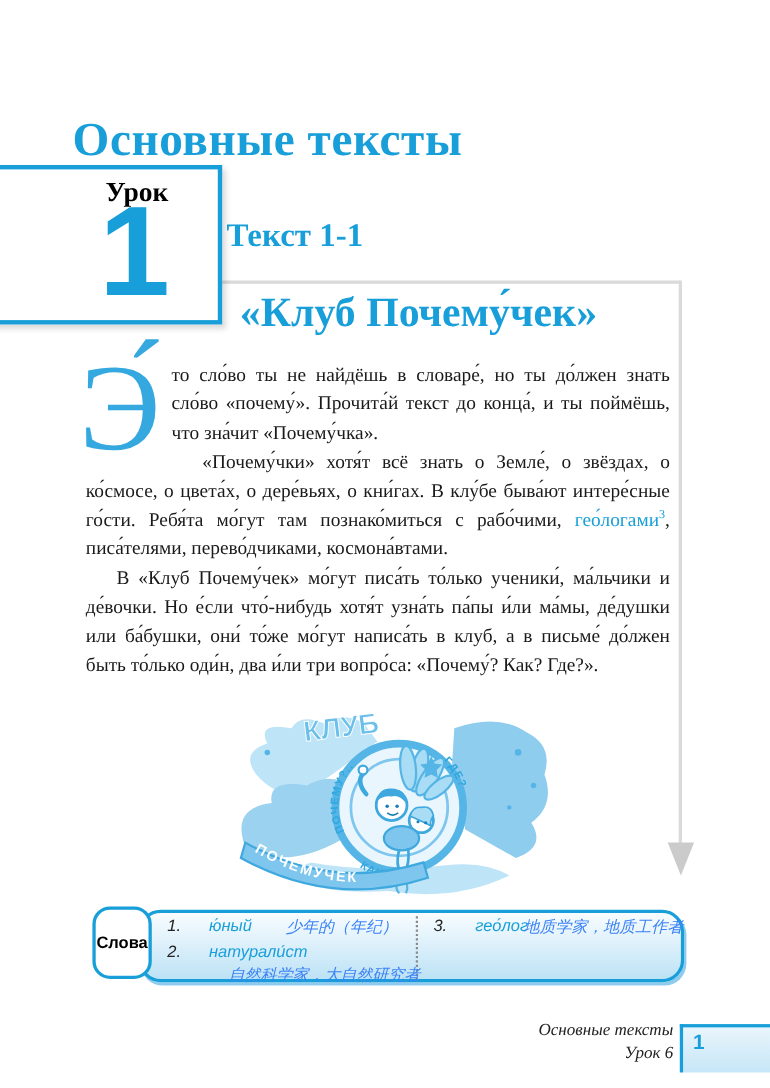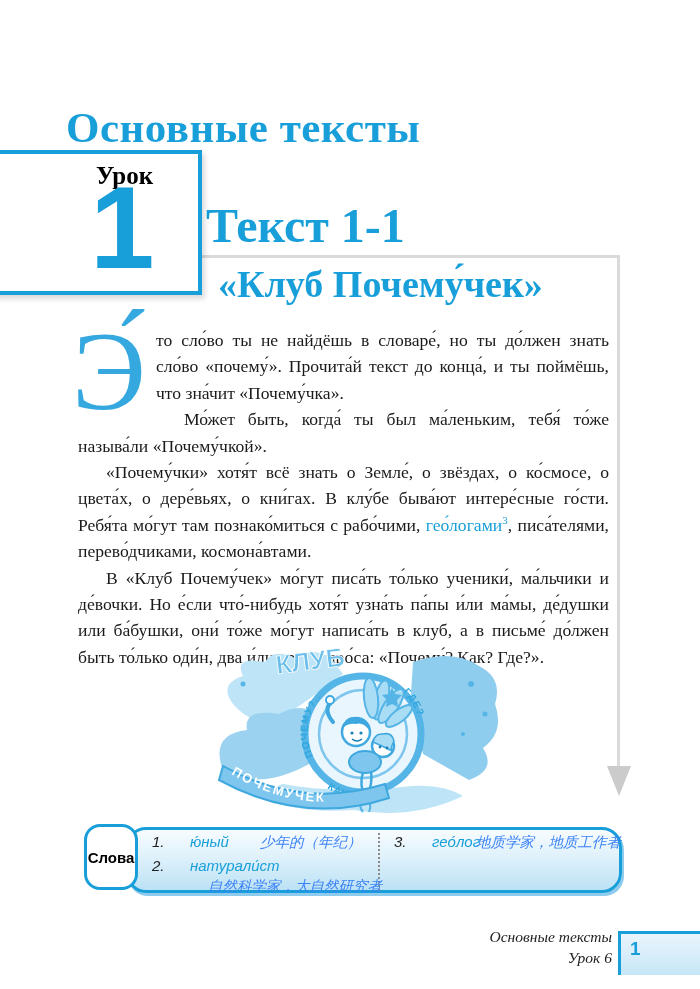--- a/index.html
+++ b/index.html
@@ -21,21 +21,21 @@
     position:absolute;left:-10px;top:150px;width:204px;height:137px;
     background:#fff;border:4px solid var(--accent);
     box-shadow:3px 4px 5px rgba(0,0,0,.14);z-index:3;
   }
   .lesson-label{position:absolute;left:102px;top:8px;font-size:25px;font-weight:bold;color:#000;}
   .lesson-number{
     position:absolute;left:96px;top:16px;font-size:116px;line-height:1;font-weight:bold;
     color:var(--accent);font-family:"Liberation Sans",sans-serif;
   }
   .text-heading{
-    position:absolute;left:206px;top:198px;font-size:48px;font-weight:bold;
+    position:absolute;left:206px;top:198px;font-size:30px;font-weight:bold;
     color:var(--accent);white-space:nowrap;
   }
   .text-subheading{
     position:absolute;left:218px;top:262px;font-size:38px;font-weight:bold;
     color:var(--accent);white-space:nowrap;z-index:2;
   }
   
   .frame-top{position:absolute;left:196px;top:255px;width:422px;height:3px;background:var(--frame);}
   .frame-right{position:absolute;left:617px;top:255px;width:3px;height:513px;background:var(--frame);}
   .frame-arrow{
@@ -111,21 +111,20 @@
 <div class="text-heading">Текст 1-1</div>
 
 <div class="frame-top"></div>
 <div class="frame-right"></div>
 <div class="frame-arrow"></div>
 
 <div class="text-subheading">«Клуб Почему́чек»</div>
 
 <div class="body-text" id="paragraphs">
     <p><span class="dropcap">Э́</span><span>то сло́во ты не найдёшь в словаре́, но ты до́лжен знать сло́во «почему́». Прочита́й текст до конца́, и ты поймёшь, что зна́чит «Почему́чка».</span></p>
-    <p class="ind"><span>Мо́жет быть, когда́ ты был ма́леньким, тебя́ то́же называ́ли «Почему́чкой».</span></p>
     <p class="ind"><span>«Почему́чки» хотя́т всё знать о Земле́, о звёздах, о ко́смосе, о цвета́х, о дере́вьях, о кни́гах. В клу́бе быва́ют интере́сные го́сти. Ребя́та мо́гут там познако́миться с рабо́чими, </span><span class="blue">гео́логами</span><sup class="blue">3</sup><span>, писа́телями, перево́дчиками, космона́втами.</span></p>
     <p class="ind"><span>В «Клуб Почему́чек» мо́гут писа́ть то́лько ученики́, ма́льчики и де́вочки. Но е́сли что́-нибудь хотя́т узна́ть па́пы и́ли ма́мы, де́душки или ба́бушки, они́ то́же мо́гут написа́ть в клуб, а в письме́ до́лжен быть то́лько оди́н, два и́ли три вопро́са: «Почему́? Как? Где?».</span></p>
   </div>
 
 <svg class="illustration" viewBox="0 0 295 180" xmlns="http://www.w3.org/2000/svg">
   <defs>
     <path id="arcWhy" d="M 100 112 A 52 52 0 0 1 134 38" fill="none"></path>
     <path id="arcWhere" d="M 190 48 A 52 52 0 0 1 200 112" fill="none"></path>
     <path id="arcHow" d="M 114 144 A 52 52 0 0 0 180 142" fill="none"></path>
     <path id="ribbonPath" d="M 18 130 Q 90 174 168 148" fill="none"></path>

